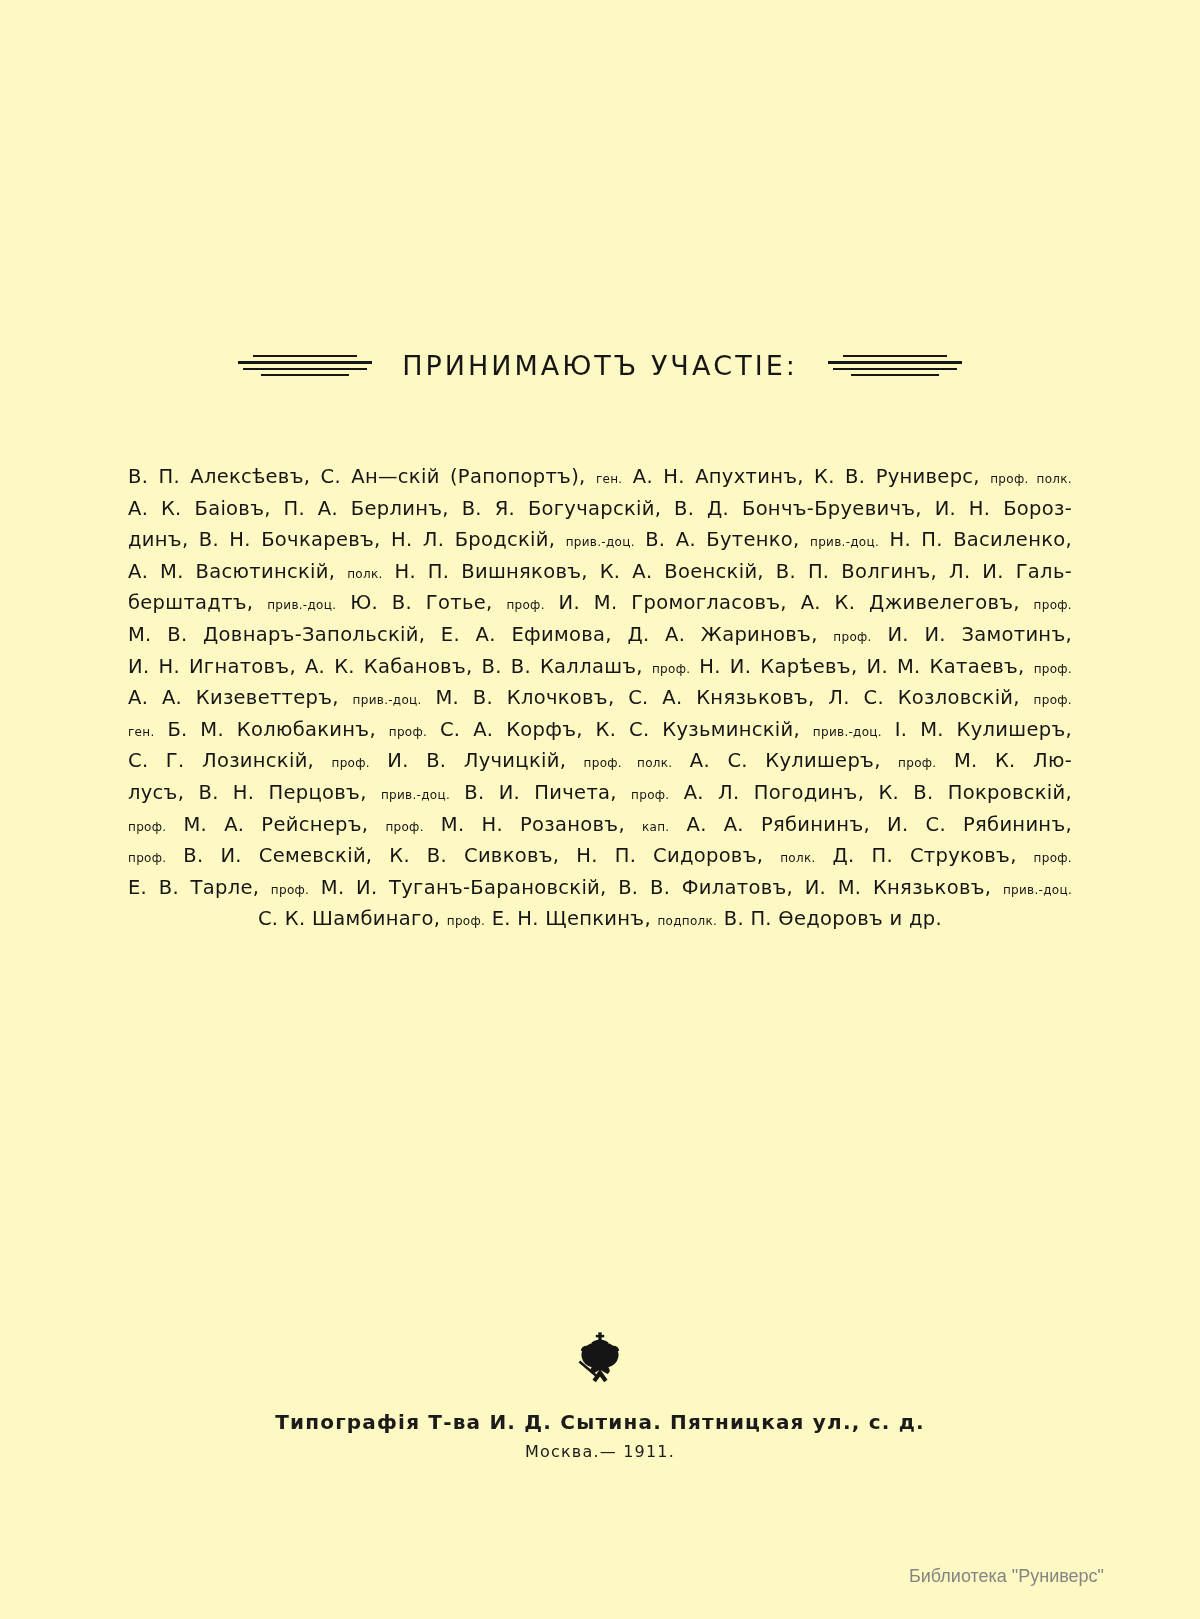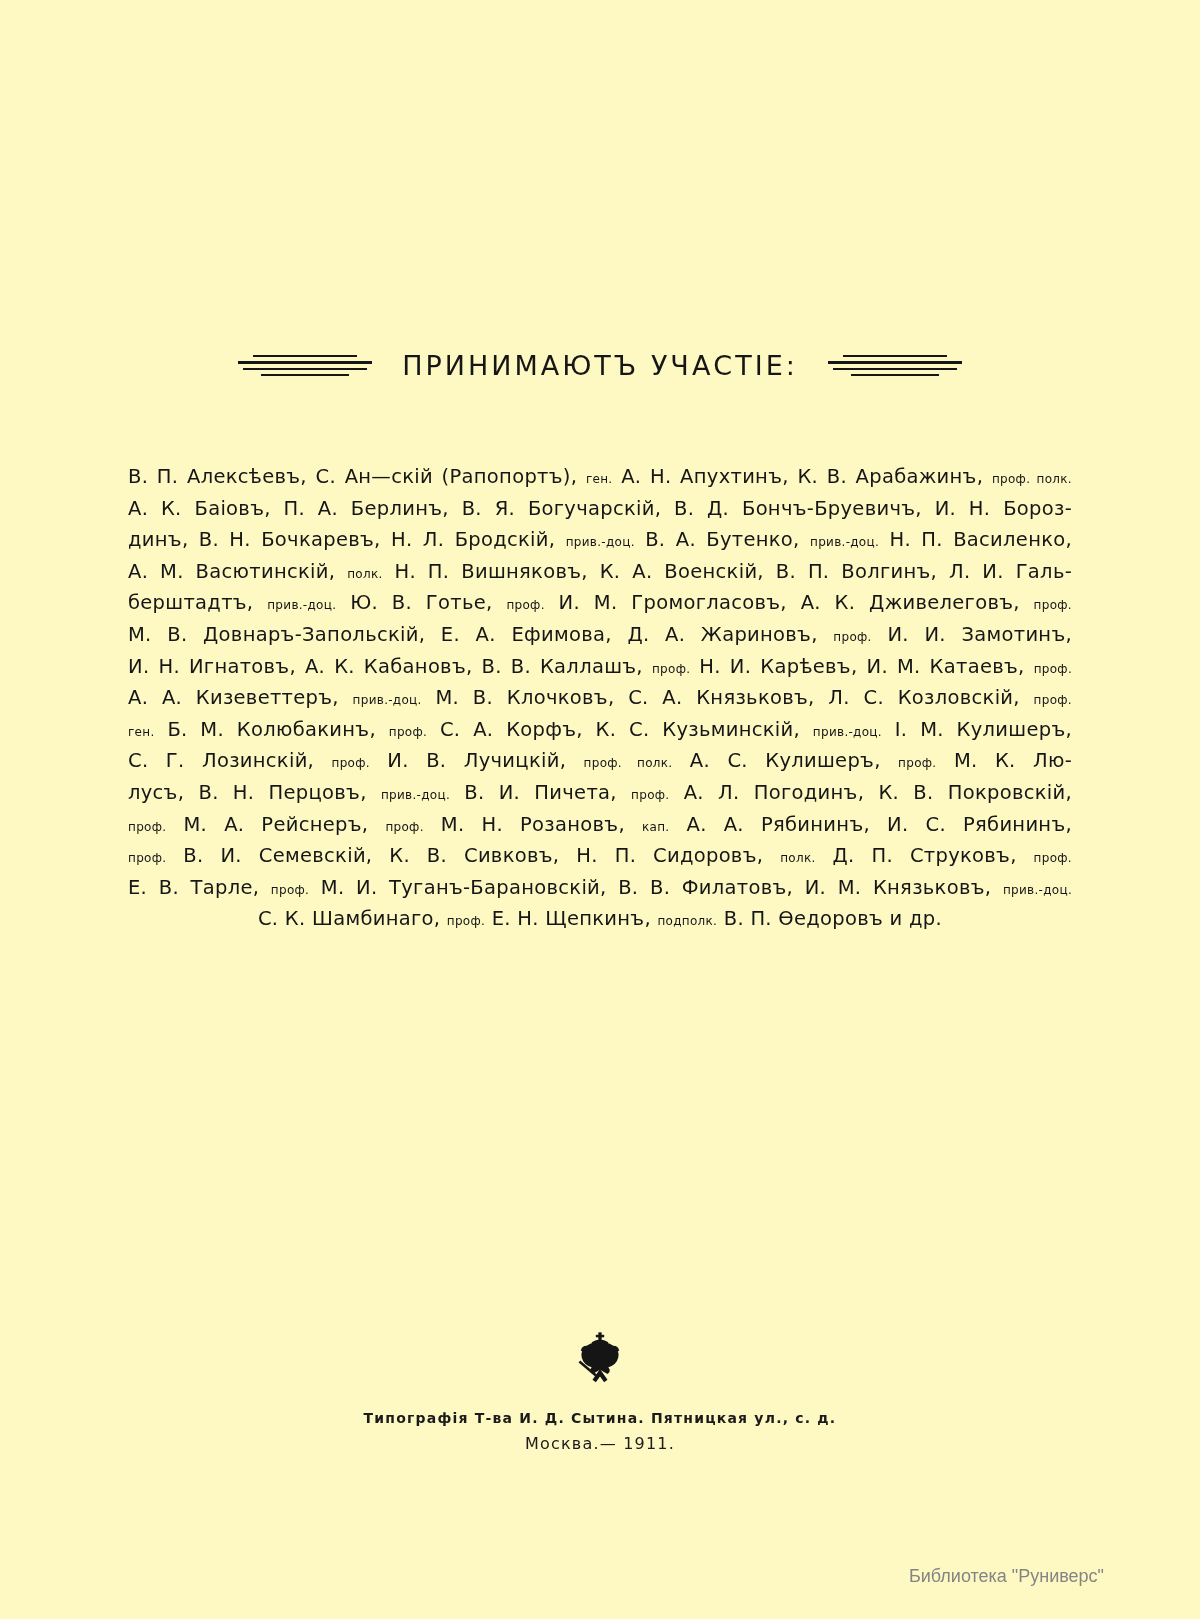--- a/index.html
+++ b/index.html
@@ -53,21 +53,21 @@
   .seg.sm { font-size:12px; }
 
   
   .imprint {
     position:absolute; top:1332px; left:0; right:0;
     text-align:center;
   }
   .emblem { display:inline-block; }
   .imprint-line1 {
     margin-top:20px;
-    font-size:14px; font-weight:700;
+    font-size:20px; font-weight:700;
     letter-spacing:1.2px;
     color:#1b1b1b;
   }
   .imprint-line2 {
     margin-top:8px;
     font-size:16px; font-weight:400;
     letter-spacing:1.2px;
     color:#1b1b1b;
   }
 
@@ -94,21 +94,21 @@
     <h1 class="page-title">ПРИНИМАЮТЪ УЧАСТІЕ:</h1>
     <div class="flourish right">
       <i class="fl l1"></i>
       <i class="fl l2"></i>
       <i class="fl l3"></i>
       <i class="fl l4"></i>
     </div>
   </div>
 
   <div class="names">
-      <div class="tline"><span class="seg">В. П. Алексѣевъ, С. Ан—скій (Рапопортъ), </span><span class="seg sm">ген.</span><span class="seg"> А. Н. Апухтинъ, К. В. Арабажинъ, </span><span class="seg sm">проф. полк.</span></div>
+      <div class="tline"><span class="seg">В. П. Алексѣевъ, С. Ан—скій (Рапопортъ), </span><span class="seg sm">ген.</span><span class="seg"> А. Н. Апухтинъ, К. В. Руниверс, </span><span class="seg sm">проф. полк.</span></div>
       <div class="tline"><span class="seg">А. К. Баіовъ, П. А. Берлинъ, В. Я. Богучарскій, В. Д. Бончъ-Бруевичъ, И. Н. Бороз-</span></div>
       <div class="tline"><span class="seg">динъ, В. Н. Бочкаревъ, Н. Л. Бродскій, </span><span class="seg sm">прив.-доц.</span><span class="seg"> В. А. Бутенко, </span><span class="seg sm">прив.-доц.</span><span class="seg"> Н. П. Василенко,</span></div>
       <div class="tline"><span class="seg">А. М. Васютинскій, </span><span class="seg sm">полк.</span><span class="seg"> Н. П. Вишняковъ, К. А. Военскій, В. П. Волгинъ, Л. И. Галь-</span></div>
       <div class="tline"><span class="seg">берштадтъ, </span><span class="seg sm">прив.-доц.</span><span class="seg"> Ю. В. Готье, </span><span class="seg sm">проф.</span><span class="seg"> И. М. Громогласовъ, А. К. Дживелеговъ, </span><span class="seg sm">проф.</span></div>
       <div class="tline"><span class="seg">М. В. Довнаръ-Запольскій, Е. А. Ефимова, Д. А. Жариновъ, </span><span class="seg sm">проф.</span><span class="seg"> И. И. Замотинъ,</span></div>
       <div class="tline"><span class="seg">И. Н. Игнатовъ, А. К. Кабановъ, В. В. Каллашъ, </span><span class="seg sm">проф.</span><span class="seg"> Н. И. Карѣевъ, И. М. Катаевъ, </span><span class="seg sm">проф.</span></div>
       <div class="tline"><span class="seg">А. А. Кизеветтеръ, </span><span class="seg sm">прив.-доц.</span><span class="seg"> М. В. Клочковъ, С. А. Князьковъ, Л. С. Козловскій, </span><span class="seg sm">проф.</span></div>
       <div class="tline"><span class="seg sm">ген.</span><span class="seg"> Б. М. Колюбакинъ, </span><span class="seg sm">проф.</span><span class="seg"> С. А. Корфъ, К. С. Кузьминскій, </span><span class="seg sm">прив.-доц.</span><span class="seg"> І. М. Кулишеръ,</span></div>
       <div class="tline"><span class="seg">С. Г. Лозинскій, </span><span class="seg sm">проф.</span><span class="seg"> И. В. Лучицкій, </span><span class="seg sm">проф. полк.</span><span class="seg"> А. С. Кулишеръ, </span><span class="seg sm">проф.</span><span class="seg"> М. К. Лю-</span></div>
       <div class="tline"><span class="seg">лусъ, В. Н. Перцовъ, </span><span class="seg sm">прив.-доц.</span><span class="seg"> В. И. Пичета, </span><span class="seg sm">проф.</span><span class="seg"> А. Л. Погодинъ, К. В. Покровскій,</span></div>

